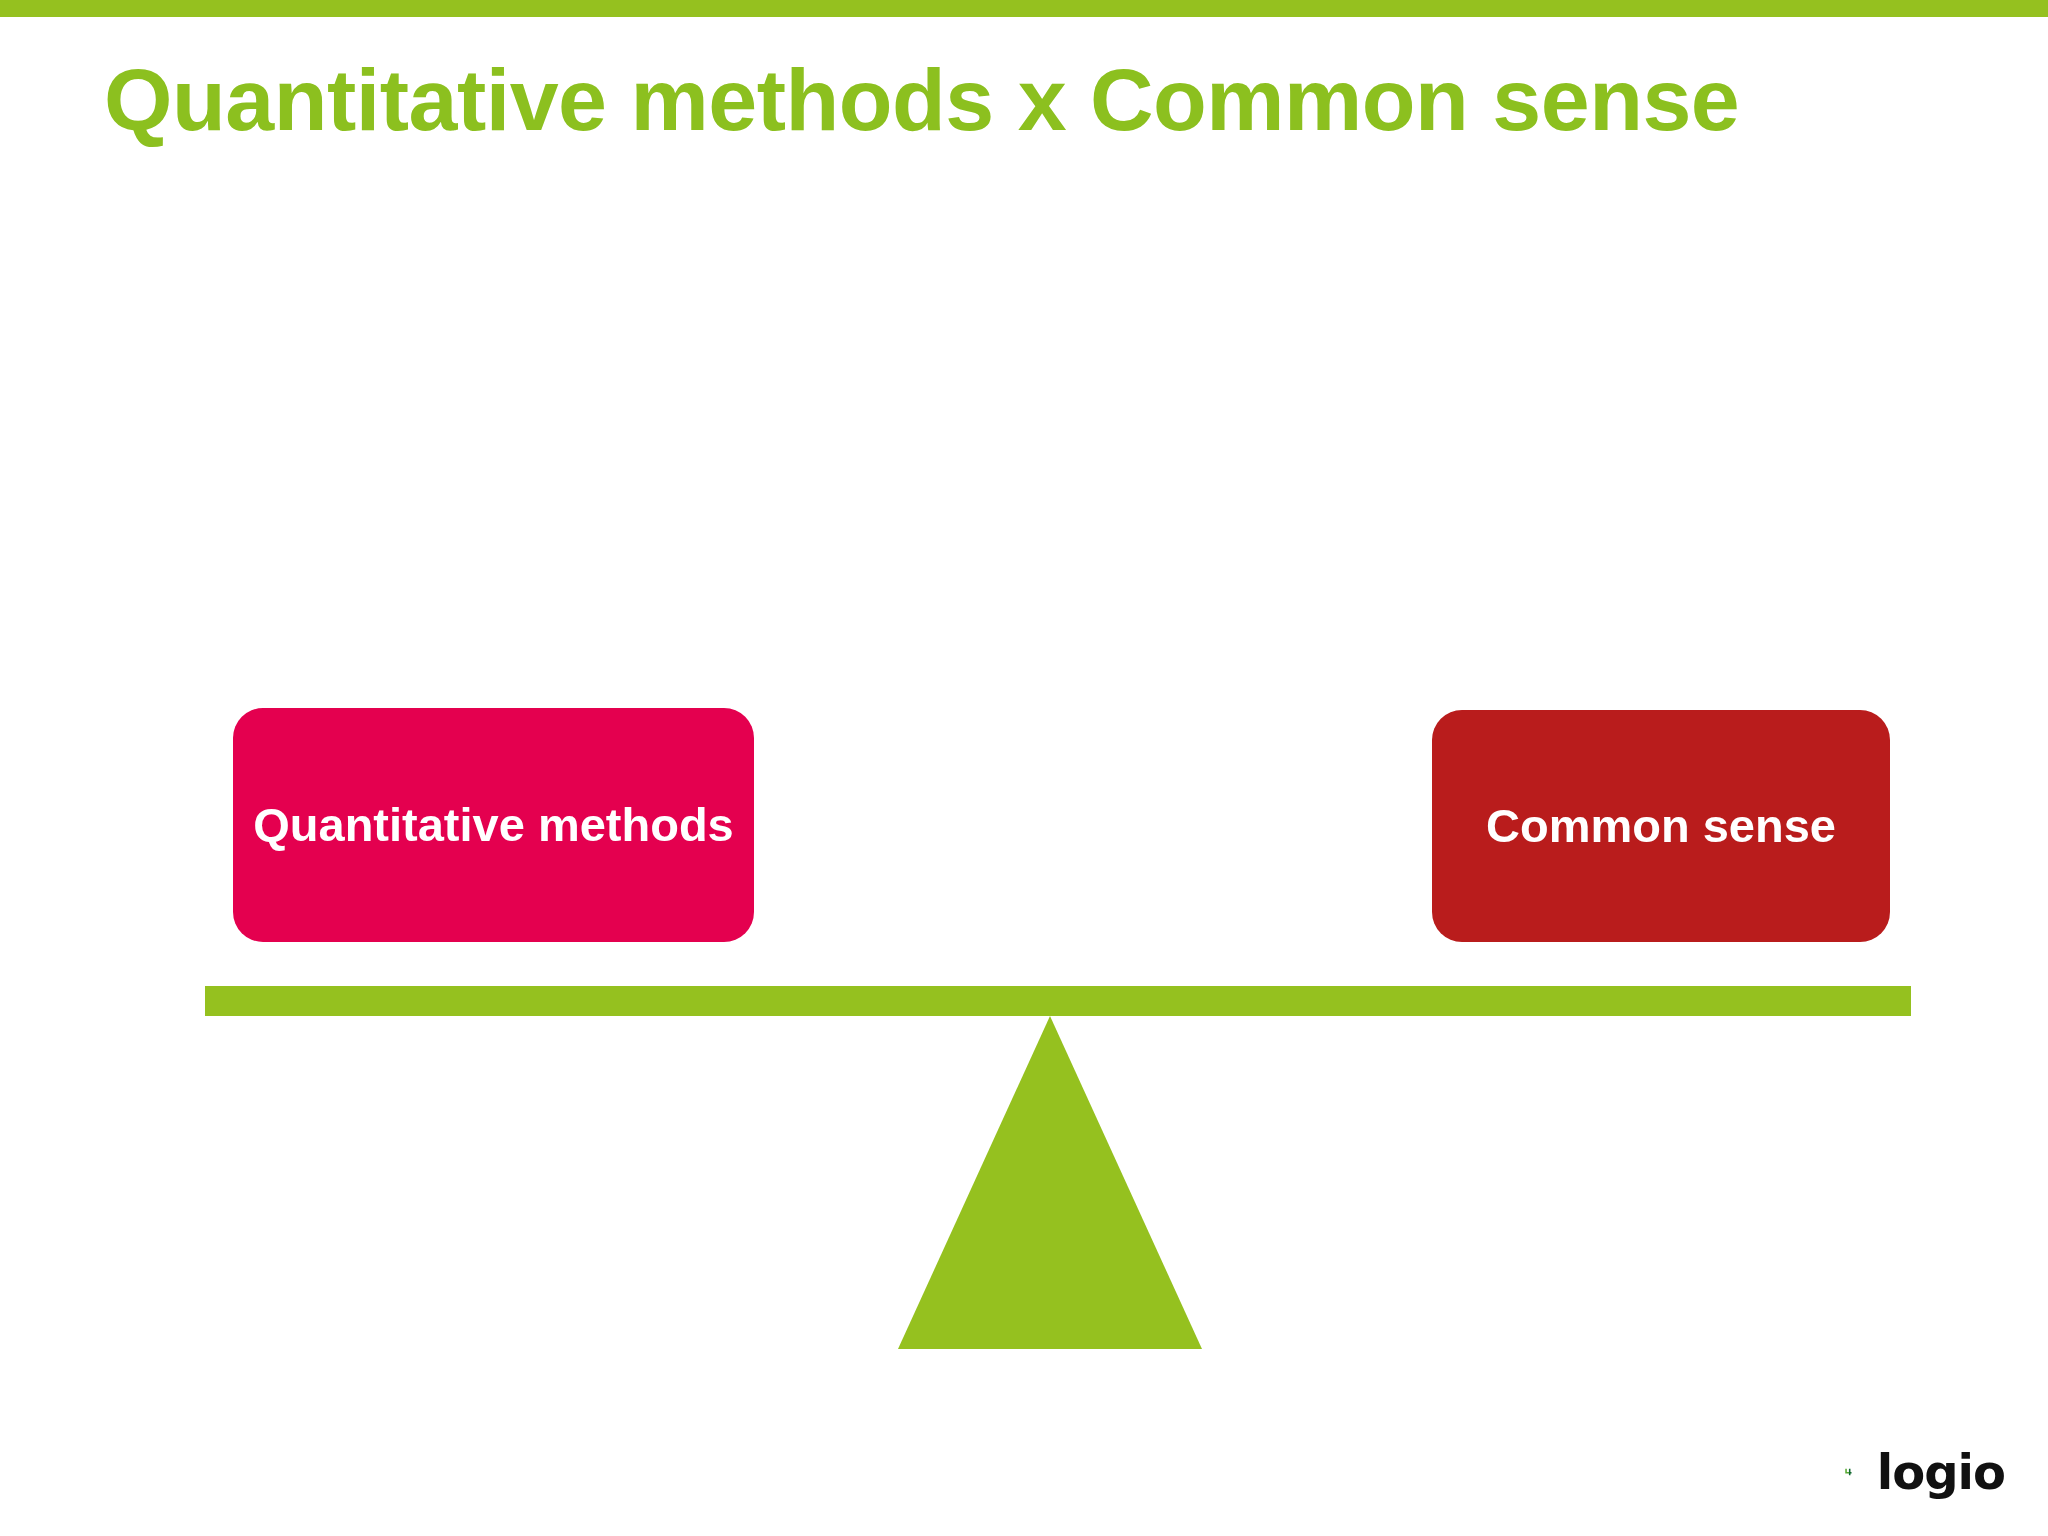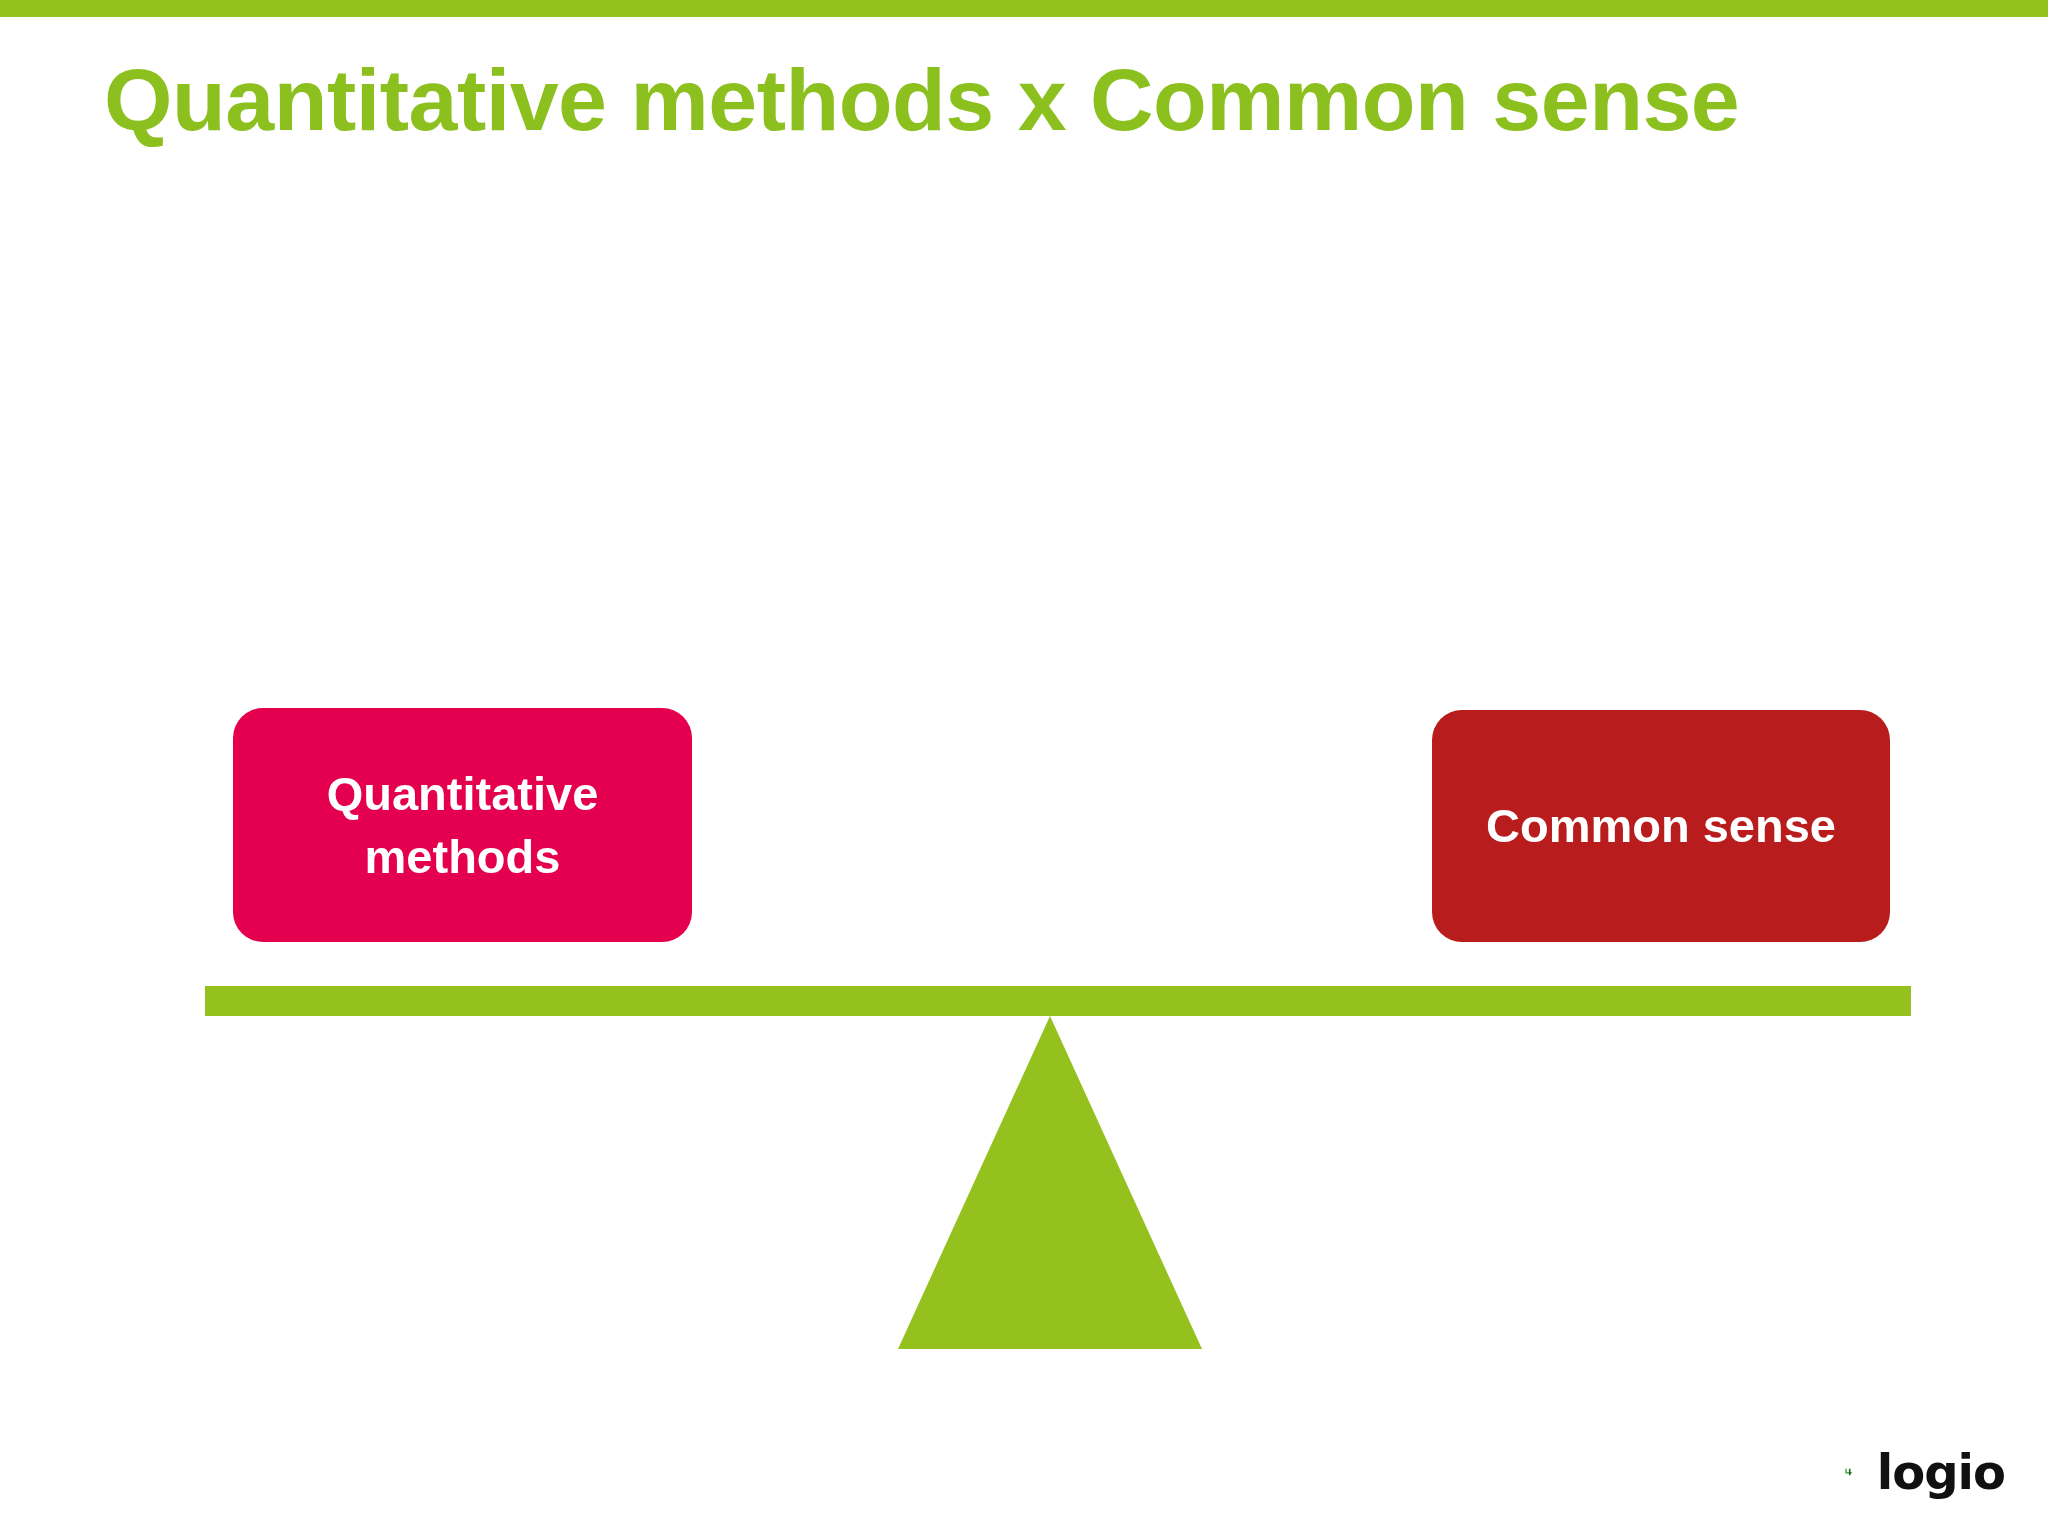--- a/index.html
+++ b/index.html
@@ -62,21 +62,21 @@
     font-size: 47px;
     line-height: 1.35;
     border-radius: 30px;
     box-sizing: border-box;
     padding: 6px 18px;
   }
 
   #box-left {
     left: 233px;
     top: 708px;
-    width: 459px;
+    width: 521px;
     height: 234px;
     background: #e4004f;
   }
 
   #box-right {
     left: 1432px;
     top: 710px;
     width: 458px;
     height: 232px;
     background: #b91c1c;

